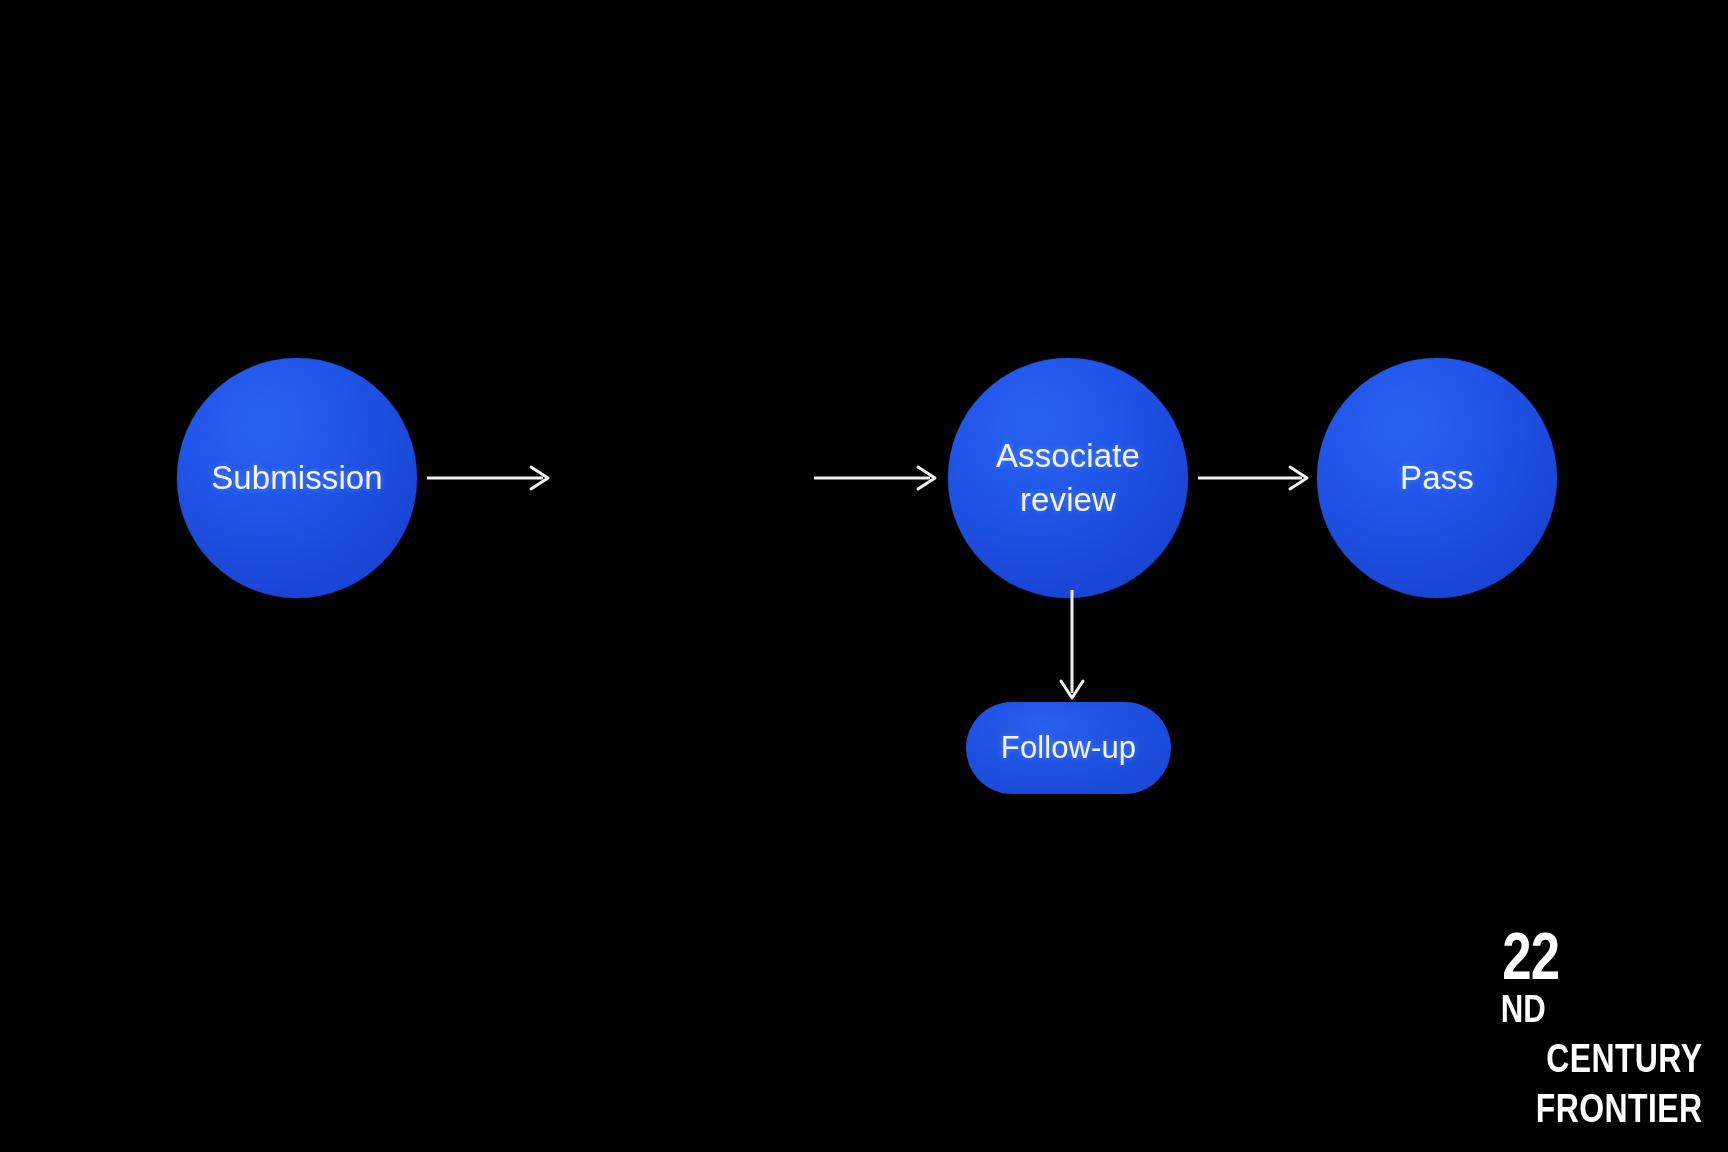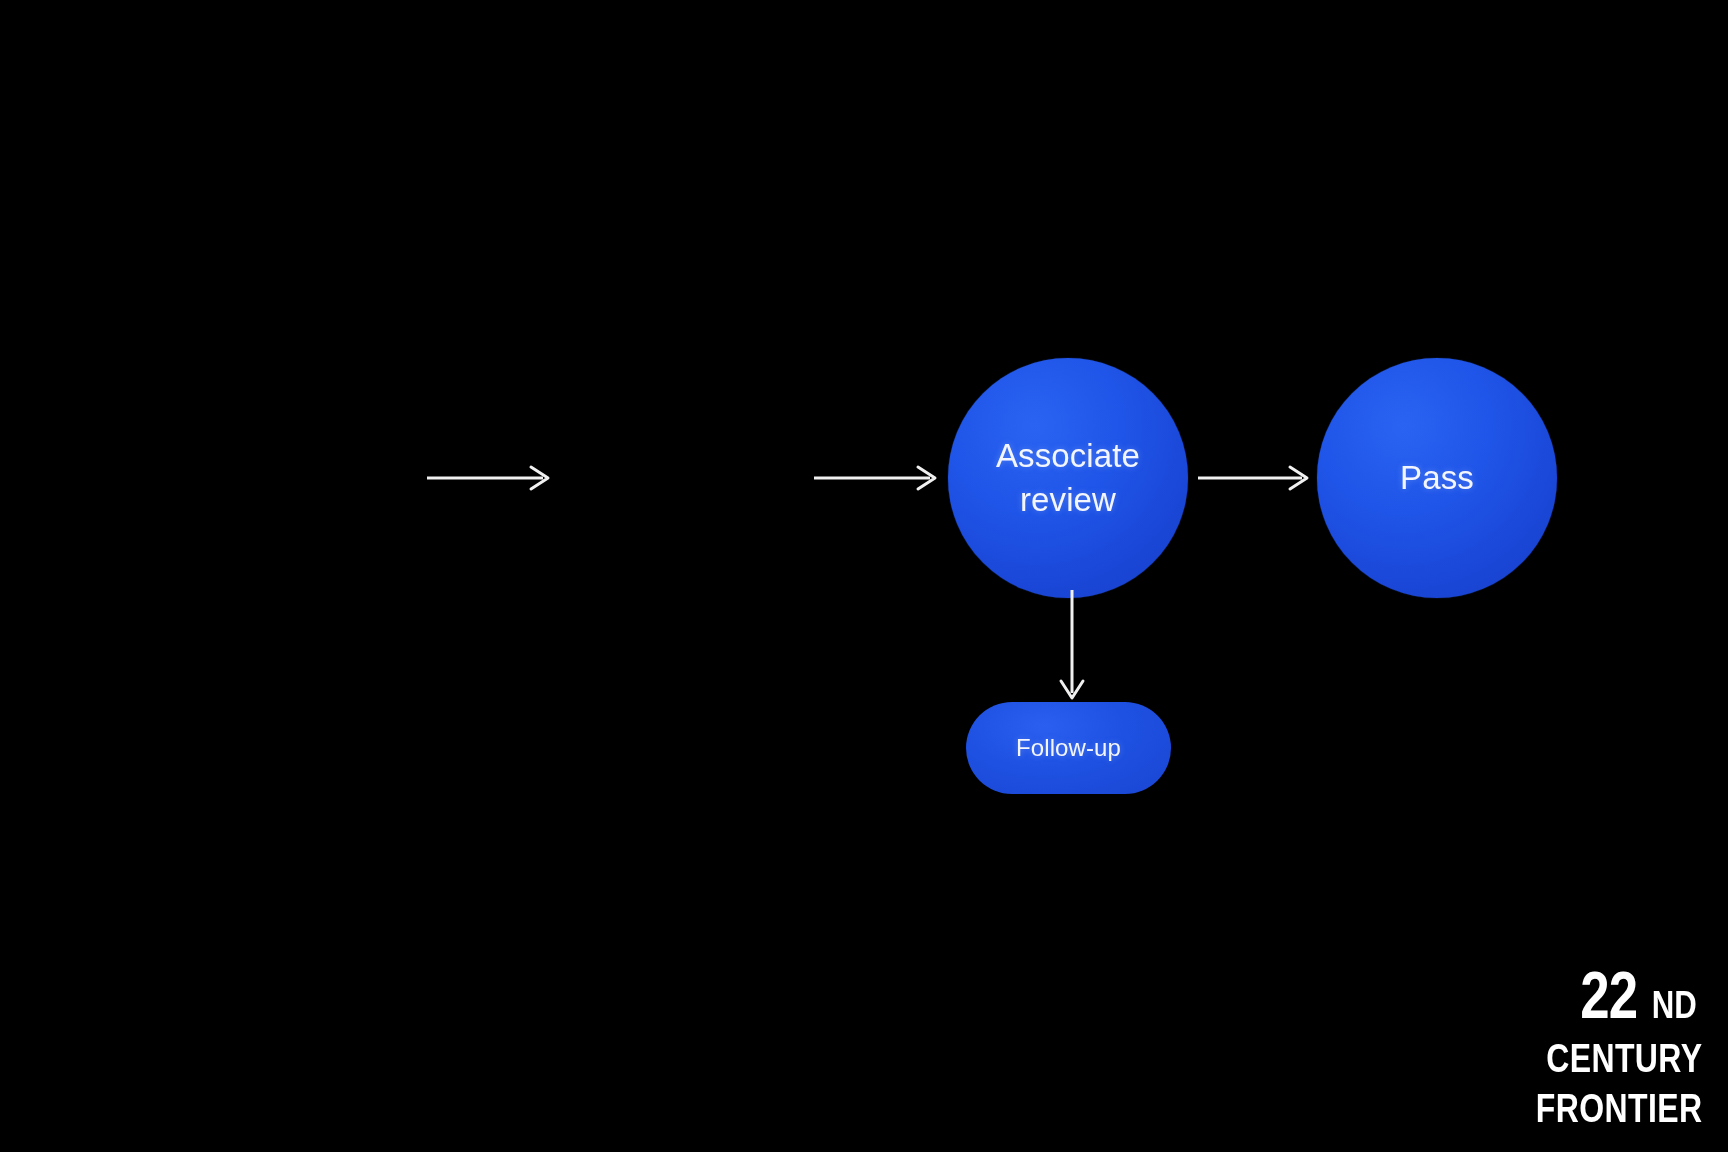--- a/index.html
+++ b/index.html
@@ -56,21 +56,21 @@
     font-size: 33px;
     font-weight: 400;
     letter-spacing: 0.1px;
     line-height: 1.33;
     color: #f4f6ff;
     white-space: pre-line;
     text-shadow: 0 0 6px rgba(180,205,255,0.35);
   }
 
   .node-pill .node-label {
-    font-size: 24px;
+    font-size: 31px;
   }
 
   
   #node-submission       { left: 177px;  top: 358px; }
   #node-auto-ack         { left: 564px;  top: 358px; }
   #node-associate-review { left: 948px;  top: 358px; }
   #node-pass             { left: 1317px; top: 358px; }
   #node-follow-up        { left: 966px;  top: 702px; }
 
   
@@ -93,20 +93,21 @@
     text-align: right;
     color: #ffffff;
     line-height: 1;
     -webkit-font-smoothing: antialiased;
   }
   .logo-row-top {
     display: flex;
     align-items: baseline;
     justify-content: flex-end;
     font-weight: 700;
+    flex-direction: column;
   }
   .logo-22 {
     font-size: 66px;
     font-weight: 700;
     letter-spacing: -1px;
     transform: scaleX(0.80);
     transform-origin: right baseline;
     display: inline-block;
   }
   .logo-nd {
@@ -126,20 +127,23 @@
     transform-origin: right center;
     display: block;
     margin-top: 10px;
   }
 </style>
 </head>
 <body>
 
 <div id="stage">
 
+  <div class="node node-circle" id="node-submission">
+    <span class="node-label">Submission</span>
+  </div>
 
 
   <div class="node node-circle" id="node-pass">
     <span class="node-label">Pass</span>
   </div>
 
   <div class="node node-circle" id="node-associate-review">
     <span class="node-label">Associate
 review</span>
   </div>

